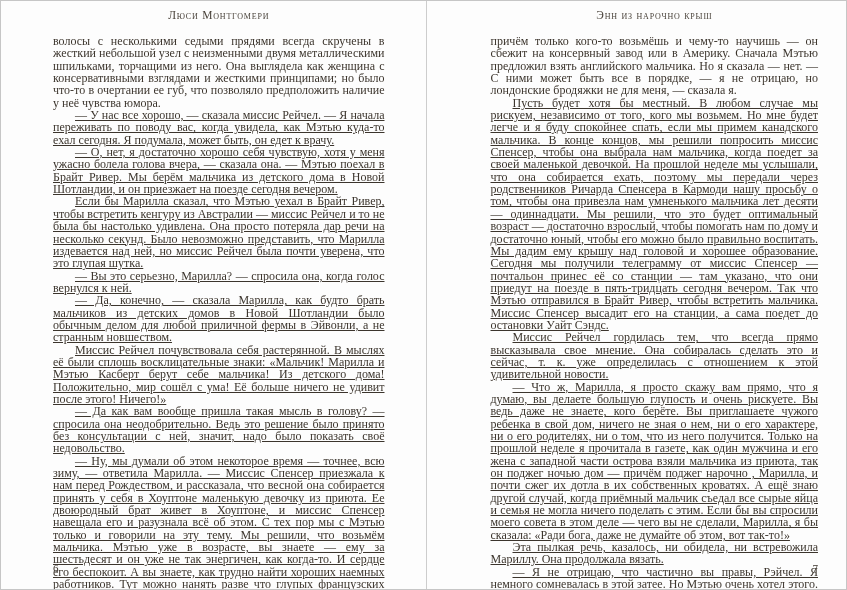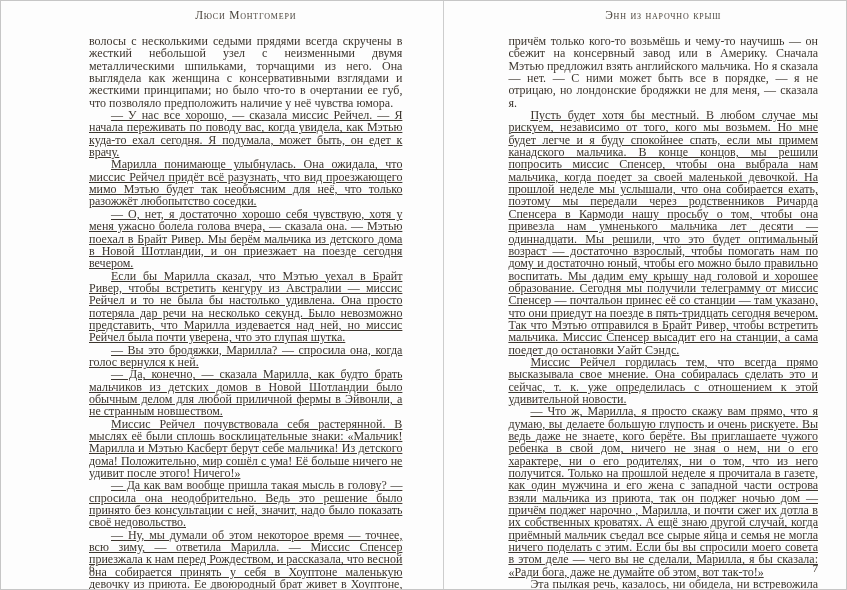--- a/index.html
+++ b/index.html
@@ -11,21 +11,20 @@
     font-family: "Liberation Serif", "DejaVu Serif", serif;
   }
   .spread {
     box-sizing: border-box;
     width: 847px;
     height: 590px;
     border: 1px solid #c6c6c6;
     background: #fdfdfd;
     display: flex;
     overflow: hidden;
-    padding-left: 36px;
   }
   .page {
     box-sizing: border-box;
     position: relative;
     height: 100%;
     overflow: hidden;
   }
   .page-left {
     width: 426px;
     border-right: 1px solid #cdcdcd;
@@ -70,24 +69,23 @@
 </head>
 <body>
 
 <div class="spread">
 
   <div class="page page-left">
     <div class="running-head">Люси Монтгомери</div>
     <div class="body-text">
       <p>волосы с несколькими седыми прядями всегда скручены в жесткий небольшой узел с неизменными двумя металлическими шпильками, торчащими из него. Она выглядела как женщина с консервативными взглядами и жесткими принципами; но было что-то в очертании ее губ, что позволяло предположить наличие у неё чувства юмора.</p>
       <p class="indent">— У нас все хорошо, — сказала миссис Рейчел. — Я начала переживать по поводу вас, когда увидела, как Мэтью куда-то ехал сегодня. Я подумала, может быть, он едет к врачу.</p>
-      <p class="indent">Марилла понимающе улыбнулась. Она ожидала, что миссис Рейчел придёт всё разузнать, что вид проезжающего мимо Мэтью будет так необъясним для неё, что только разожжёт любопытство соседки.</p>
       <p class="indent">— О, нет, я достаточно хорошо себя чувствую, хотя у меня ужасно болела голова вчера, — сказала она. — Мэтью поехал в Брайт Ривер. Мы берём мальчика из детского дома в Новой Шотландии, и он приезжает на поезде сегодня вечером.</p>
       <p class="indent">Если бы Марилла сказал, что Мэтью уехал в Брайт Ривер, чтобы встретить кенгуру из Австралии — миссис Рейчел и то не была бы настолько удивлена. Она просто потеряла дар речи на несколько секунд. Было невозможно представить, что Марилла издевается над ней, но миссис Рейчел была почти уверена, что это глупая шутка.</p>
-      <p class="indent">— Вы это бродяжки, Марилла? — спросила она, когда голос вернулся к ней.</p>
+      <p class="indent">— Вы это серьезно, Марилла? — спросила она, когда голос вернулся к ней.</p>
       <p class="indent">— Да, конечно, — сказала Марилла, как будто брать мальчиков из детских домов в Новой Шотландии было обычным делом для любой приличной фермы в Эйвонли, а не странным новшеством.</p>
       <p class="indent">Миссис Рейчел почувствовала себя растерянной. В мыслях её были сплошь восклицательные знаки: «Мальчик! Марилла и Мэтью Касберт берут себе мальчика! Из детского дома! Положительно, мир сошёл с ума! Её больше ничего не удивит после этого! Ничего!»</p>
       <p class="indent">— Да как вам вообще пришла такая мысль в голову? — спросила она неодобрительно. Ведь это решение было принято без консультации с ней, значит, надо было показать своё недовольство.</p>
       <p class="indent">— Ну, мы думали об этом некоторое время — точнее, всю зиму, — ответила Марилла. — Миссис Спенсер приезжала к нам перед Рождеством, и рассказала, что весной она собирается принять у себя в Хоуптоне маленькую девочку из приюта. Ее двоюродный брат живет в Хоуптоне, и миссис Спенсер навещала его и разузнала всё об этом. С тех пор мы с Мэтью только и говорили на эту тему. Мы решили, что возьмём мальчика. Мэтью уже в возрасте, вы знаете — ему за шестьдесят и он уже не так энергичен, как когда-то. И сердце его беспокоит. А вы знаете, как трудно найти хороших наемных работников. Тут можно нанять разве что глупых французских мальчишек;</p>
     </div>
     <div class="page-number num-left">6</div>
   </div>
 
   <div class="page page-right">
     <div class="running-head">Энн из нарочно крыш</div>

